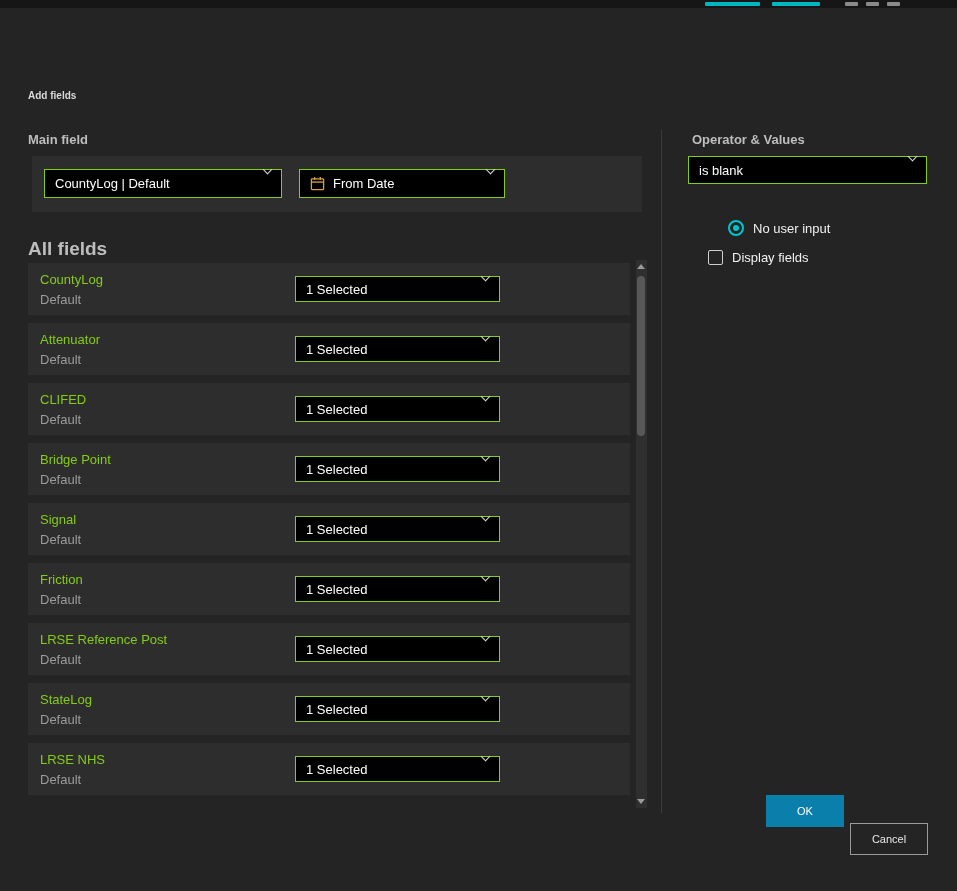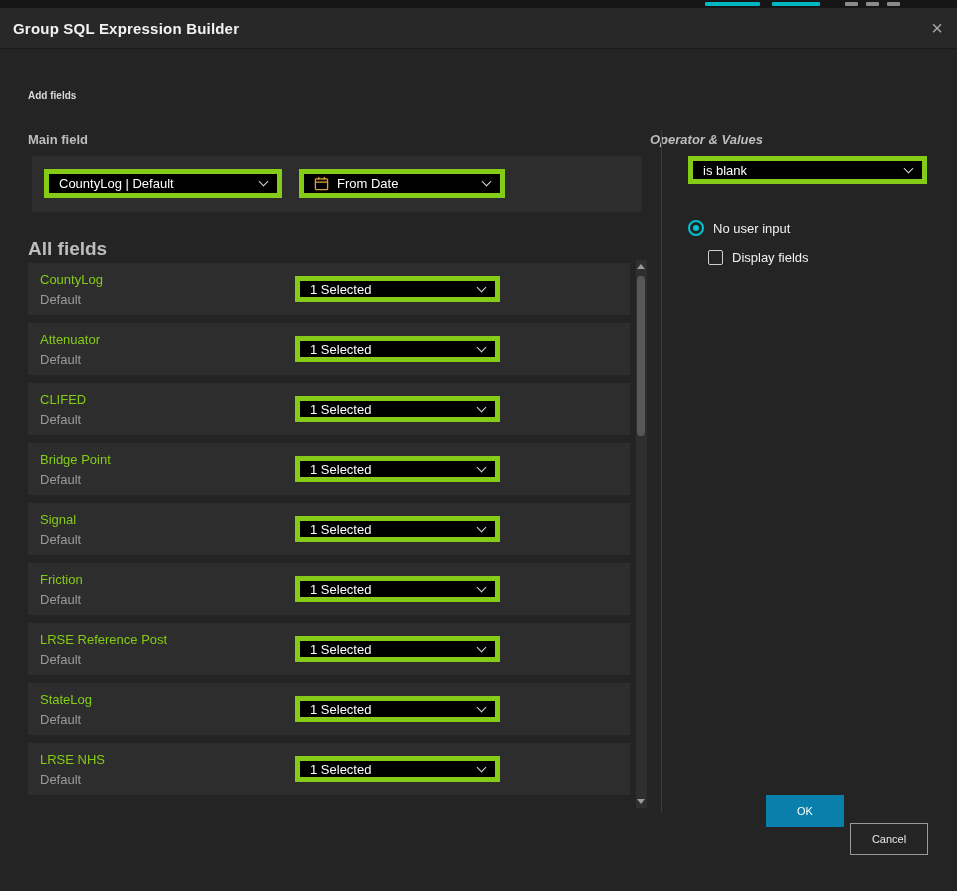--- a/index.html
+++ b/index.html
@@ -22,29 +22,29 @@
     border-bottom:1px solid #1a1a1a; display:flex; align-items:center;
     justify-content:space-between; padding:0 14px 0 13px;
   }
   .title { font-size:15px; font-weight:700; color:#f2f2f2; letter-spacing:.2px; }
   .close { color:#a6a6a6; font-size:20px; line-height:1; cursor:pointer; font-weight:400; }
 
   .sec-h { position:absolute; color:#c9c9c9; font-weight:700; }
   .h-add    { left:28px; top:82px;  font-size:10px; color:#d8d8d8; }
   .h-main   { left:28px; top:124px; font-size:13px; color:#bdbdbd; }
   .h-all    { left:28px; top:230px; font-size:19px; color:#bdbdbd; }
-  .h-opval  { left:650px; top:124px; font-size:13px; color:#bdbdbd;font-style:italic; }
+  .h-opval  { left:692px; top:124px; font-size:13px; color:#bdbdbd; }
 
   .main-panel {
     position:absolute; left:32px; top:148px; width:610px; height:56px; background:#2d2d2d;
   }
 
   .dd {
-    position:absolute; background:#000; border:5px solid #84cc16; color:#fff;
-    font-size:13px; font-weight:500; display:flex; align-items:center;
+    position:absolute; background:#000; border:1px solid #84cc16; color:#fff;
+    font-size:13px; font-weight:500; display:flex; 
     justify-content:space-between; padding:0 10px; cursor:pointer;
   }
   .dd .chev {
     width:7px; height:7px; border-right:1.5px solid #d8d8d8; border-bottom:1.5px solid #d8d8d8;
     transform:rotate(45deg); flex:none; margin-top:-4px; margin-left:8px;
   }
   .dd-left { display:flex; align-items:center; gap:8px; overflow:hidden; white-space:nowrap; }
 
   .dd-layer { left:12px;  top:13px; width:238px; height:29px; }
   .dd-field { left:267px; top:13px; width:206px; height:29px; }
@@ -59,21 +59,21 @@
   .sb-arrow { position:absolute; left:0; width:0; height:0; border-left:4.5px solid transparent; border-right:4.5px solid transparent; margin-left:1px; }
   .sb-up   { top:4px;    border-bottom:5px solid #9a9a9a; }
   .sb-down { bottom:4px; border-top:5px solid #9a9a9a; }
   .sb-thumb { position:absolute; left:1px; top:16px; width:8px; height:160px; background:#585858; border-radius:4px; }
 
   .divider { position:absolute; left:661px; top:122px; width:1px; height:683px; background:#3b3b3b; }
 
   .dd-operator { left:688px; top:148px; width:239px; height:28px; }
 
   .opt-row { position:absolute; display:flex; align-items:center; gap:9px; cursor:pointer; }
-  .radio-row { left:688px; top:212px; }
+  .radio-row { left:728px; top:212px; }
   .check-row { left:708px; top:242px; }
   .radio {
     width:16px; height:16px; border-radius:50%; border:2px solid #00c5cf;
     position:relative; flex:none;
   }
   .radio-dot {
     position:absolute; left:3px; top:3px; width:6px; height:6px; border-radius:50%; background:#00c5cf;
   }
   .checkbox { width:15px; height:15px; border:1.5px solid #cfcfcf; border-radius:2px; background:transparent; flex:none; }
   .opt-label { font-size:13px; color:#f0f0f0; }
@@ -96,24 +96,20 @@
   <div class="app-strip">
     <span class="frag teal" style="left:705px;width:55px;"></span>
     <span class="frag teal" style="left:772px;width:48px;"></span>
     <span class="frag gray" style="left:845px;width:13px;"></span>
     <span class="frag gray" style="left:866px;width:13px;"></span>
     <span class="frag gray" style="left:887px;width:13px;"></span>
   </div>
 
   <div class="dialog">
 
-    <div class="titlebar">
-      <span class="title">Group SQL Expression Builder</span>
-      <span class="close">×</span>
-    </div>
 
     <div class="sec-h h-add">Add fields</div>
     <div class="sec-h h-main">Main field</div>
     <div class="sec-h h-all">All fields</div>
     <div class="sec-h h-opval">Operator &amp; Values</div>
 
     <div class="main-panel">
       <div class="dd dd-layer">
         <span class="dd-left">
           <span>CountyLog | Default</span>

